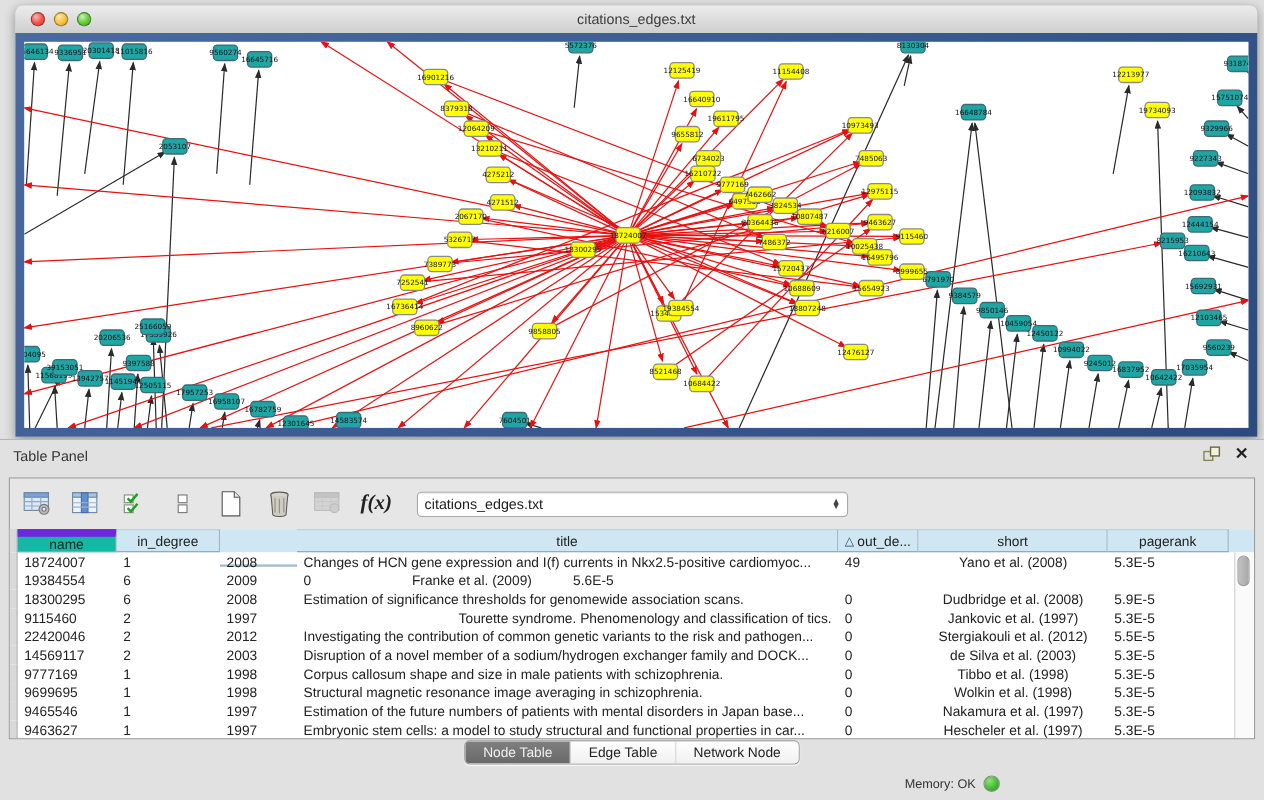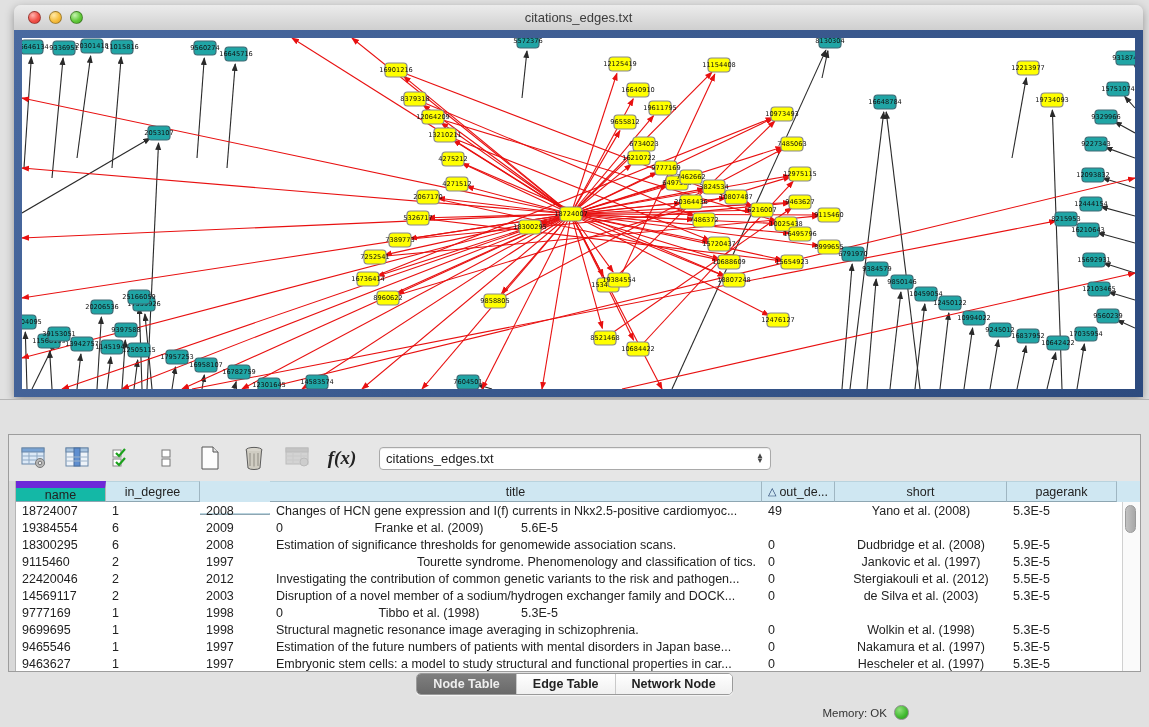--- a/index.html
+++ b/index.html
@@ -78,21 +78,20 @@
   .vscroll{width:17px;flex:none;background:#fafafa;border-left:1px solid #d0d0d0;position:relative;}
   .vthumb{position:absolute;left:2px;top:3px;width:11px;height:28px;border-radius:6px;
     background:linear-gradient(90deg,#c2c2c2,#a8a8a8);border:1px solid #9a9a9a;box-sizing:border-box;}
   
   .tabs{position:absolute;left:0;right:0;bottom:6px;display:flex;justify-content:center;}
   .seg{display:flex;border:1px solid #9a9a9a;border-radius:5px;overflow:hidden;background:#fff;
        box-shadow:0 1px 1px rgba(255,255,255,.7);}
   .seg .tab{
     padding:3px 16px;font-size:12.5px;color:#222;background:linear-gradient(#ffffff,#f0f0f0);
     border-right:1px solid #c9c9c9;
-    font-weight:bold;
   }
   .seg .tab:last-child{border-right:none;}
   .seg .tab.selected{background:linear-gradient(#7f7f7f,#696969);color:#efefef;}
   
   #status-bar{position:absolute;left:0;bottom:0;width:927px;height:27px;}
   .memory{position:absolute;right:40px;top:7px;font-size:11.5px;color:#333;}
   .mem-dot{position:absolute;right:18px;top:5px;width:15px;height:15px;border-radius:50%;
     background:radial-gradient(circle at 35% 30%, #8fe27a, #3fb82e 60%, #2f9420);
     border:1px solid #8a8a8a;box-sizing:border-box;}
   svg{display:block;}
@@ -637,20 +636,32 @@
           <g>
             <rect x="26" y="289" width="22" height="14" rx="3.5" fill="#20a5a5" stroke="#3e6a74" stroke-width="1.2"></rect>
             <text x="37" y="298.3" text-anchor="middle" font-size="6.6" font-family="DejaVu Sans, sans-serif" fill="#111">39153051</text>
           </g>
         </svg>
     </div>
   </div>
 </div>
 
 <div id="table-panel">
+  <div class="panel-header">
+    <span class="panel-title">Table Panel</span>
+    <div class="panel-hdr-icons">
+      <span>
+        <svg width="17" height="16" viewBox="0 0 17 16">
+          <rect x="1.5" y="5.5" width="8" height="8" fill="none" stroke="#8a8a55" stroke-width="1.3"></rect>
+          <rect x="7.5" y="1.5" width="8" height="8" fill="#f2f2e4" stroke="#6b6b42" stroke-width="1.3"></rect>
+        </svg>
+      </span>
+      <span style="font-size:15px;font-weight:bold;color:#1e1e1e;line-height:14px;">✕</span>
+    </div>
+  </div>
 
   <div class="panel-body">
     <div class="tp-toolbar">
       <span class="tbtn">
         <svg width="26" height="22" viewBox="0 0 26 22">
           <rect x="1" y="1" width="22" height="16" fill="#dce9f7" stroke="#6a87a8"></rect>
           <rect x="1" y="1" width="22" height="4" fill="#7aa4d4" stroke="#6a87a8"></rect>
           <path d="M1 9 h22 M1 13 h22 M8 5 v12 M16 5 v12" stroke="#8fa9c4" fill="none"></path>
           <circle cx="19" cy="16" r="4.5" fill="#b9b9b9" stroke="#777"></circle>
           <circle cx="19" cy="16" r="1.8" fill="#e9e9e9" stroke="#777"></circle>
@@ -779,20 +790,21 @@
               <div class="td" style="width: 492px; text-align: left;">Disruption of a novel member of a sodium/hydrogen exchanger family and DOCK...</div>
               <div class="td" style="width: 73px; text-align: left;">0</div>
               <div class="td" style="width: 172px; text-align: center;">de Silva et al. (2003)</div>
               <div class="td" style="width: 110px; text-align: left;">5.3E-5</div>
             </div>
             <div class="tr">
               <div class="gutter" style="height: 100%;"></div>
               <div class="td" style="width: 90px; text-align: left;">9777169</div>
               <div class="td" style="width: 94px; text-align: left;">1</div>
               <div class="td" style="width: 70px; text-align: left;">1998</div>
+              <div class="td" style="width: 492px; text-align: left;">Corpus callosum shape and size in male patients with schizophrenia.</div>
               <div class="td" style="width: 73px; text-align: left;">0</div>
               <div class="td" style="width: 172px; text-align: center;">Tibbo et al. (1998)</div>
               <div class="td" style="width: 110px; text-align: left;">5.3E-5</div>
             </div>
             <div class="tr">
               <div class="gutter" style="height: 100%;"></div>
               <div class="td" style="width: 90px; text-align: left;">9699695</div>
               <div class="td" style="width: 94px; text-align: left;">1</div>
               <div class="td" style="width: 70px; text-align: left;">1998</div>
               <div class="td" style="width: 492px; text-align: left;">Structural magnetic resonance image averaging in schizophrenia.</div>

